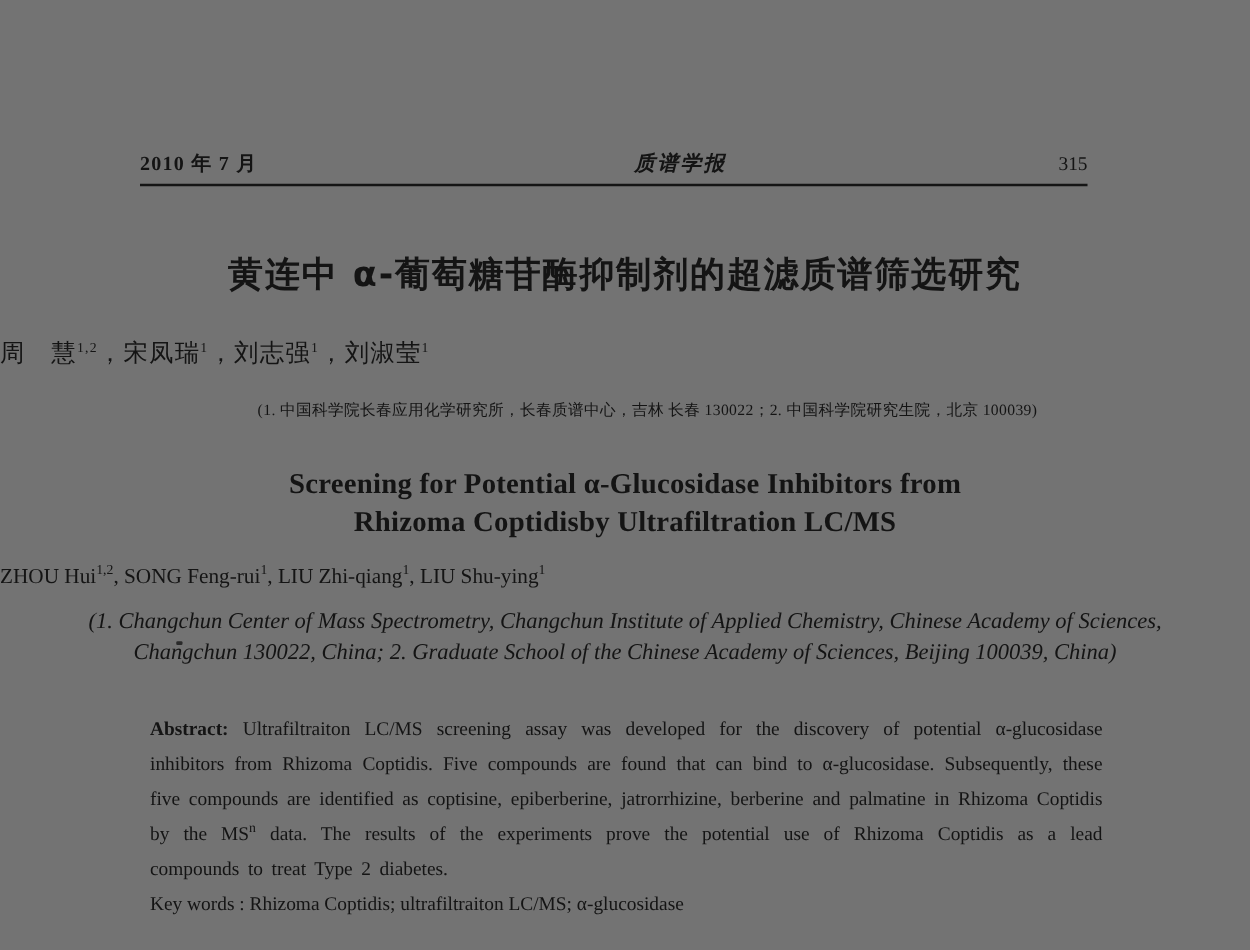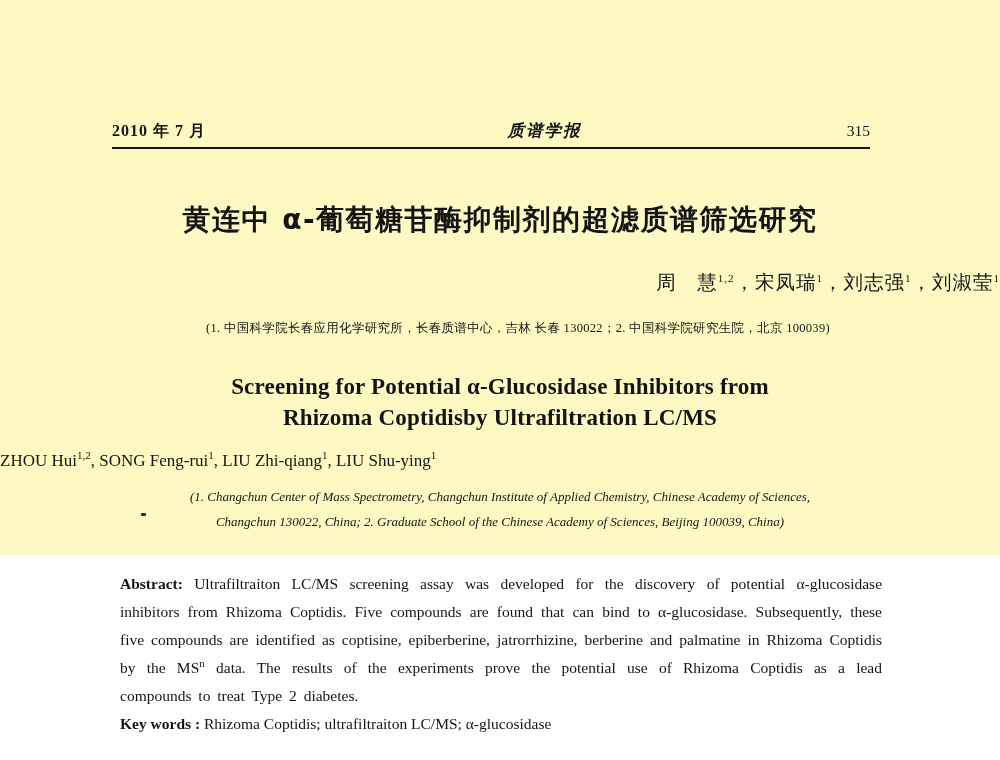--- a/index.html
+++ b/index.html
@@ -9,22 +9,22 @@
     width: 1000px;
     height: 760px;
     overflow: hidden;
     font-family: "Liberation Serif", serif;
     color: #141414;
     -webkit-font-smoothing: antialiased;
   }
   .sheet {
     position: relative;
     width: 1000px;
-    height: 555px;
-    background: #fef9c3;
+    height: 760px;
+    background: #737373;
   }
 
   
   .running-head {
     display: flex;
     justify-content: space-between;
     align-items: baseline;
     margin: 0 130px 0 112px;
     padding-top: 120px;
     padding-bottom: 5px;
@@ -54,21 +54,21 @@
     text-align: center;
     font-family: "DejaVu Sans", sans-serif;
     font-weight: 700;
     font-size: 28px;
     letter-spacing: 1.5px;
   }
 
   
   .authors-cn {
     margin-top: 30px;
-    text-align: right;
+    text-align: left;
     font-size: 19.5px;
     letter-spacing: 1px;
   }
   .authors-cn sup, .authors-en sup, .abstract sup {
     font-size: 11px;
     vertical-align: super;
     line-height: 0;
   }
 
   
@@ -96,41 +96,41 @@
     text-align: left;
     font-size: 17px;
     font-family: Liberation Serif, serif;
   }
 
   
   .affil-en {
     margin-top: 13px;
     text-align: center;
     font-style: italic;
-    font-size: 13px;
+    font-size: 18px;
     line-height: 25px;
   }
 
   
   .abstract {
     margin: 36px 118px 0 120px;
     font-size: 15.5px;
     line-height: 28px;
     text-align: justify;
     word-spacing: 3px;
   }
   .abstract .label { font-weight: 700; }
 
   
   .keywords {
     margin: 0 118px 0 120px;
     font-size: 15.5px;
     line-height: 28px;
   }
-  .keywords .label { font-weight: 700; margin-top: 22px; }
+  .keywords .label { font-weight: 400; margin-top: 22px; }
 
   
   .speck {
     position: absolute;
     left: 141px;
     top: 513px;
     width: 5px;
     height: 3px;
     background: #2a2a2a;
     border-radius: 1px;

